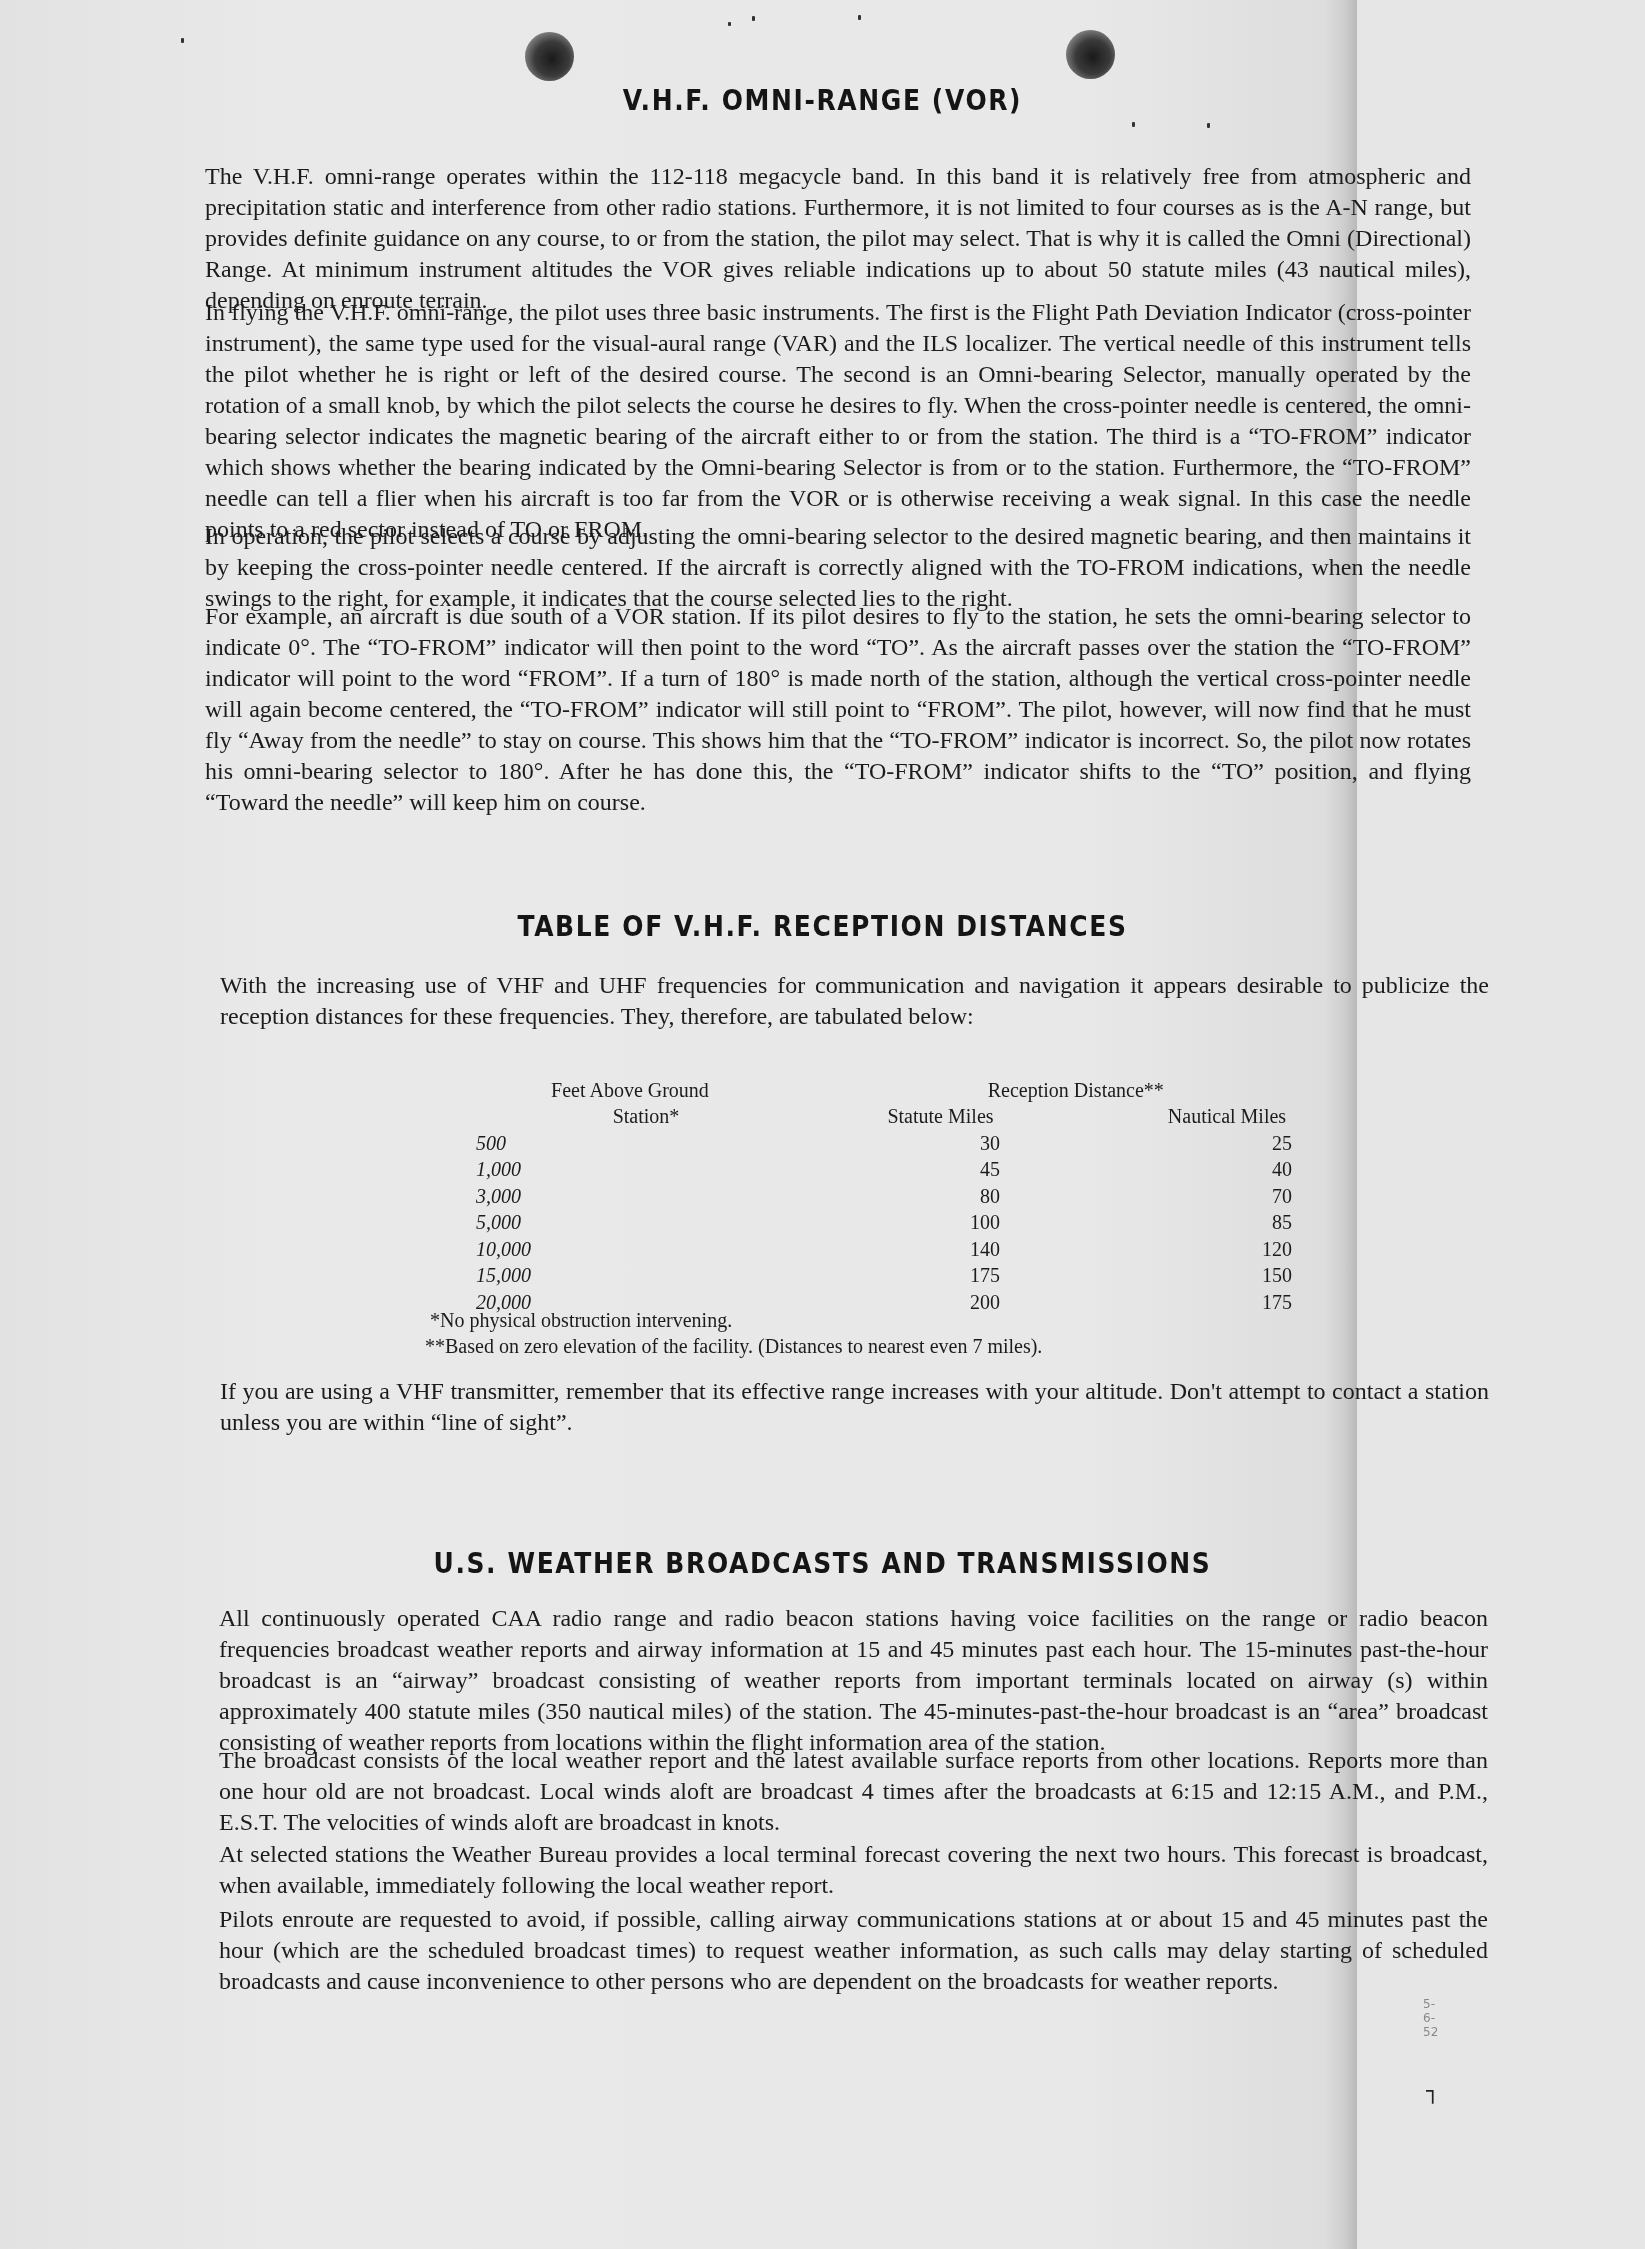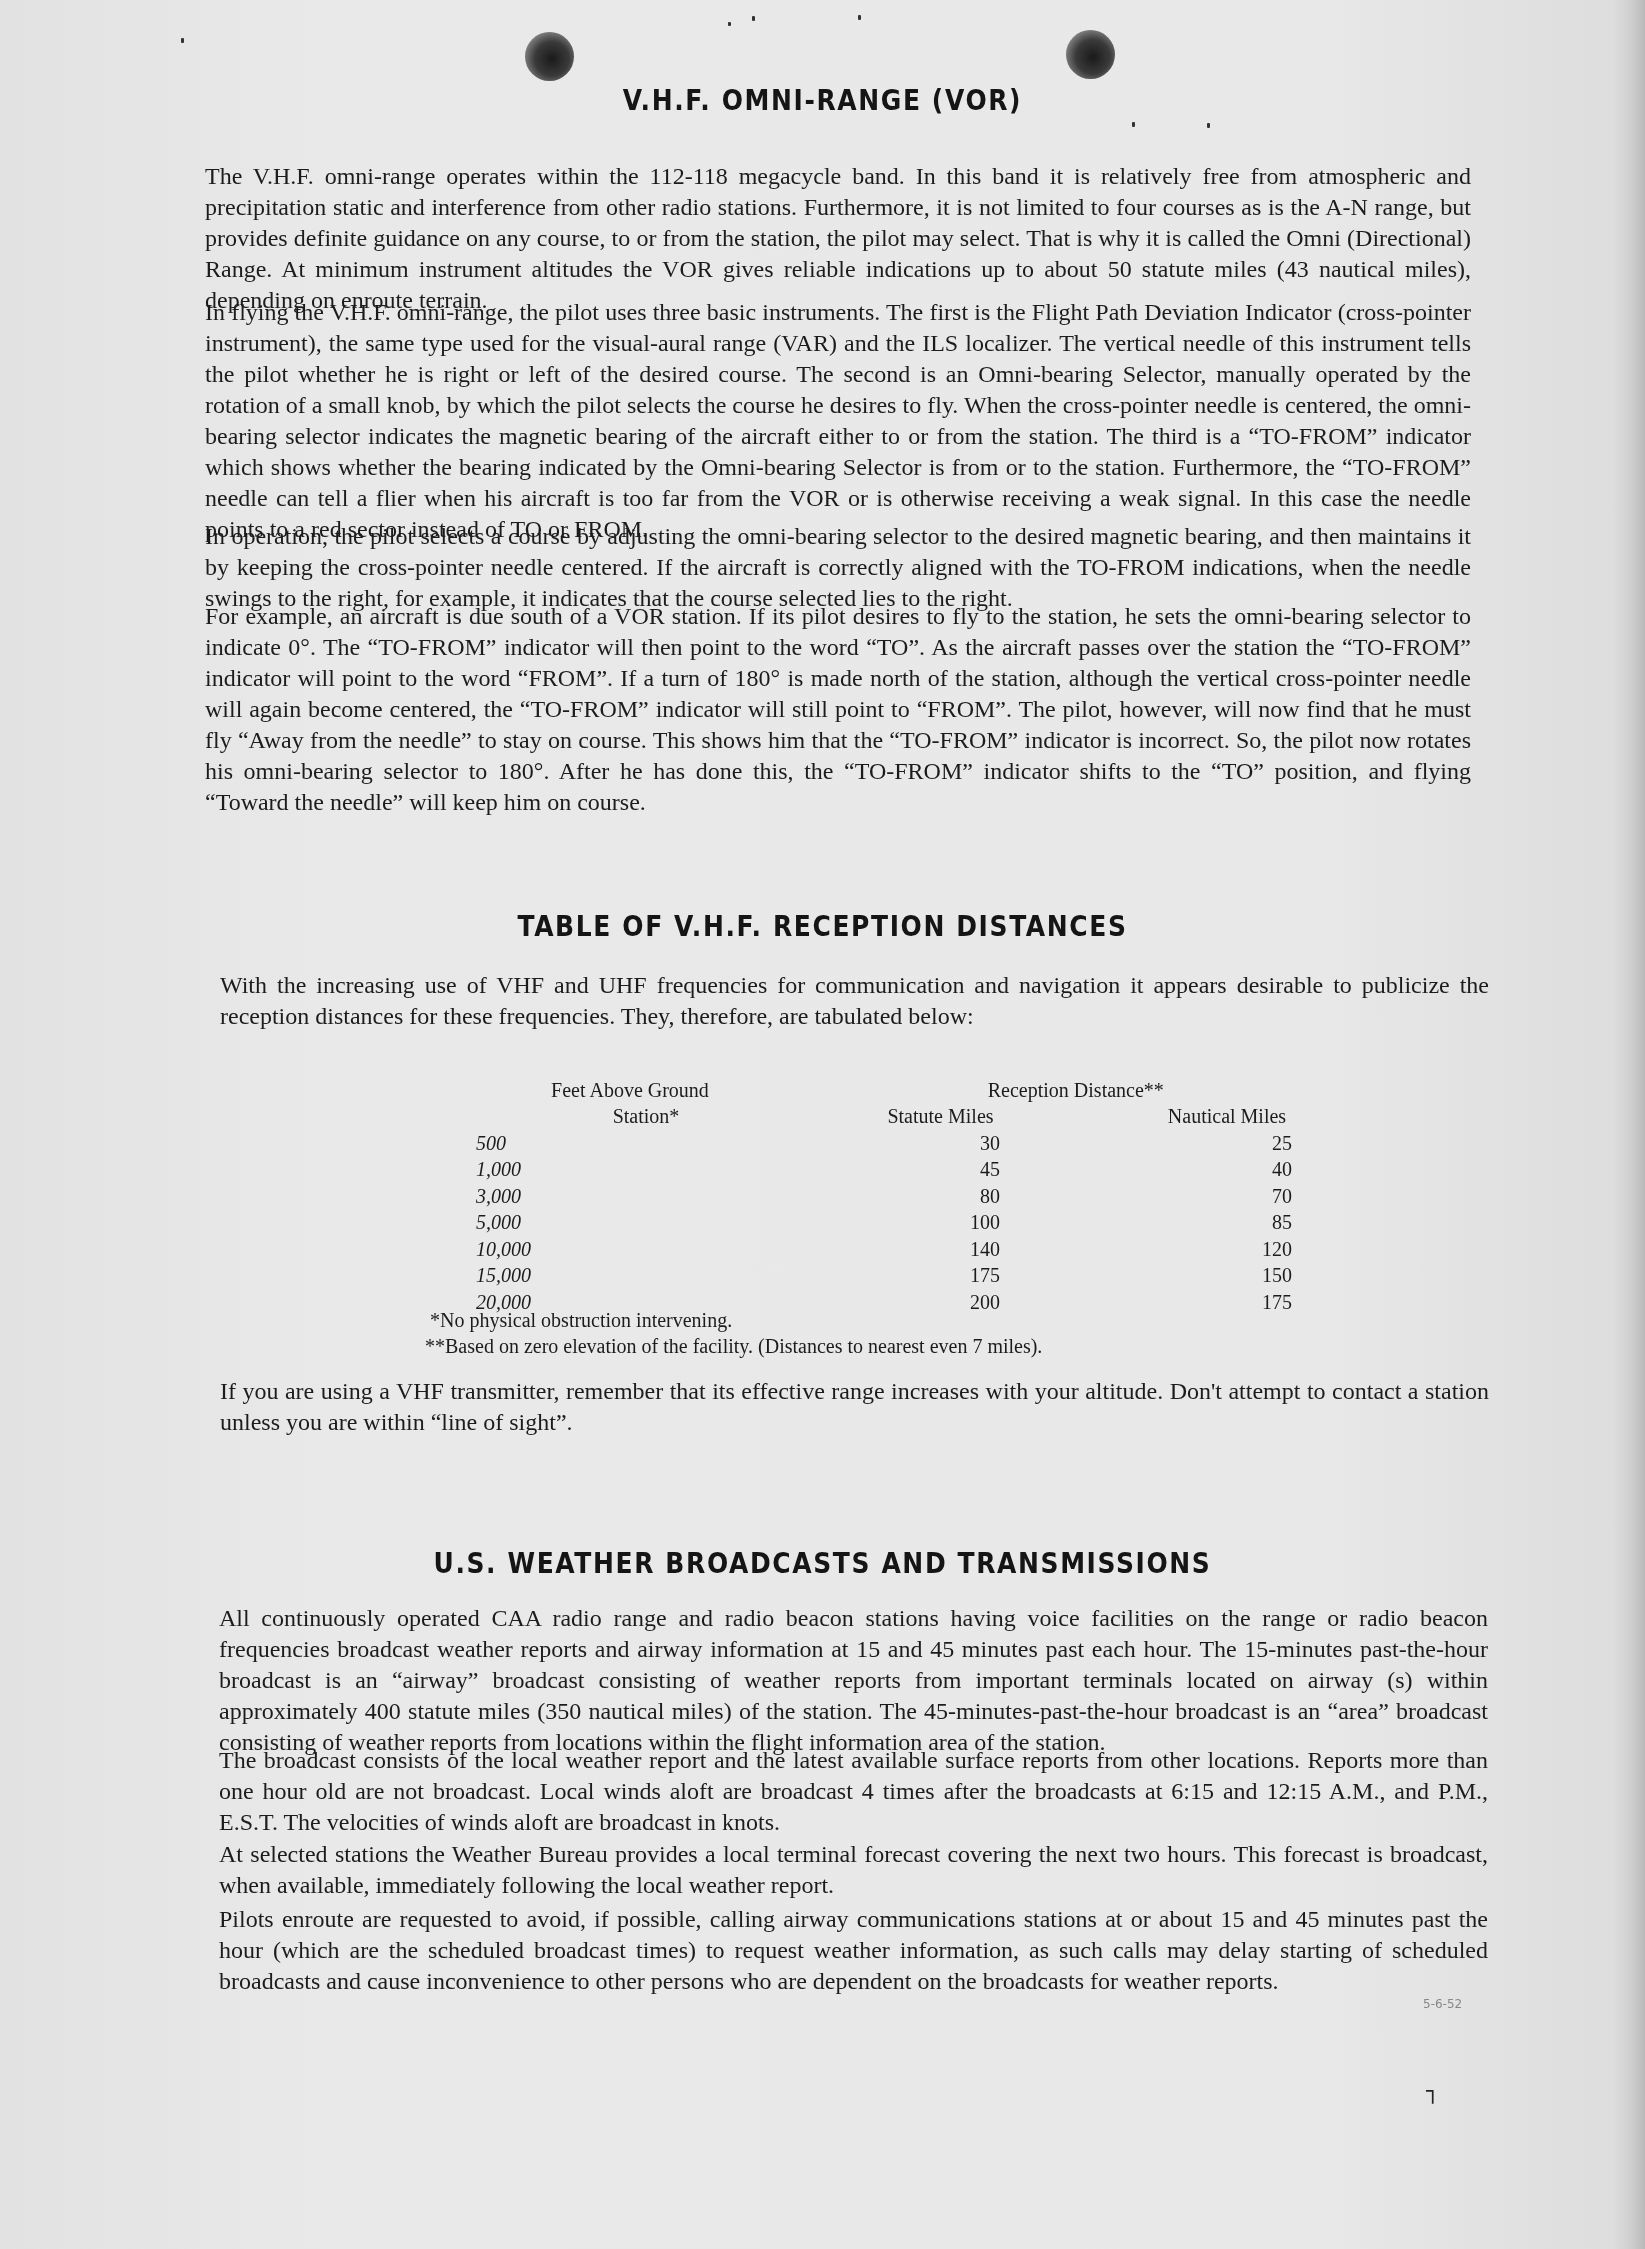--- a/index.html
+++ b/index.html
@@ -3,21 +3,21 @@
   <meta charset="utf-8">
   <style>
     html, body { margin: 0; padding: 0; }
     body {
       width: 1645px; height: 2250px;
       background: #e6e6e6;
       position: relative; overflow: hidden;
       color: #1a1a1a;
     }
     .page {
-      position: absolute; left: 0; top: 0; width: 1645px; height: 2250px;
+      position: absolute; left: 0; top: 0; width: 1357px; height: 2250px;
       background: linear-gradient(90deg, #e2e2e2 0%, #e9e9e9 20%, #e8e8e8 80%, #dcdcdc 100%);
     }
     .edge-right {
       position: absolute; right: 0; top: 0; width: 32px; height: 2250px;
       background: linear-gradient(90deg, rgba(0,0,0,0) 0%, rgba(120,120,120,0.15) 60%, rgba(80,80,80,0.25) 100%);
     }
     .hole {
       position: absolute; width: 49px; height: 49px; border-radius: 50%;
       background: radial-gradient(circle at 55% 55%, #1a1a1a 0%, #3a3a3a 45%, #777 70%, rgba(200,200,200,0.2) 100%);
     }

